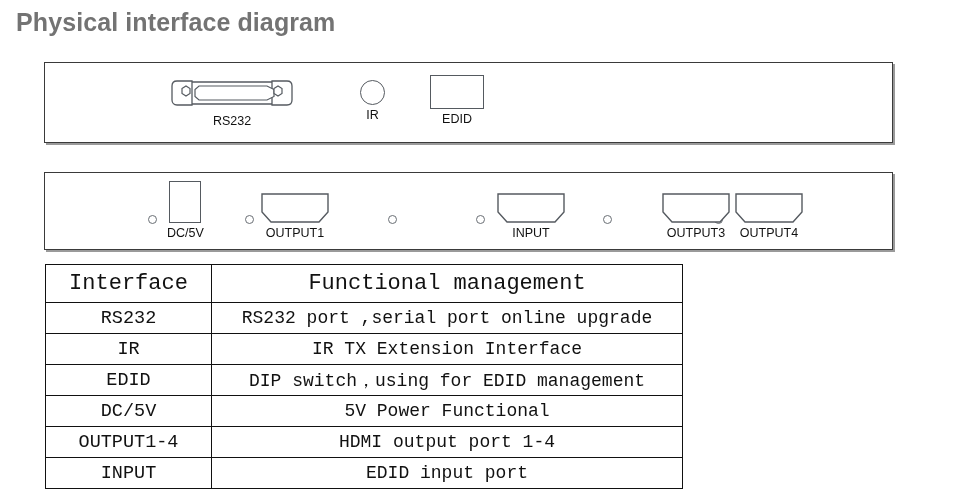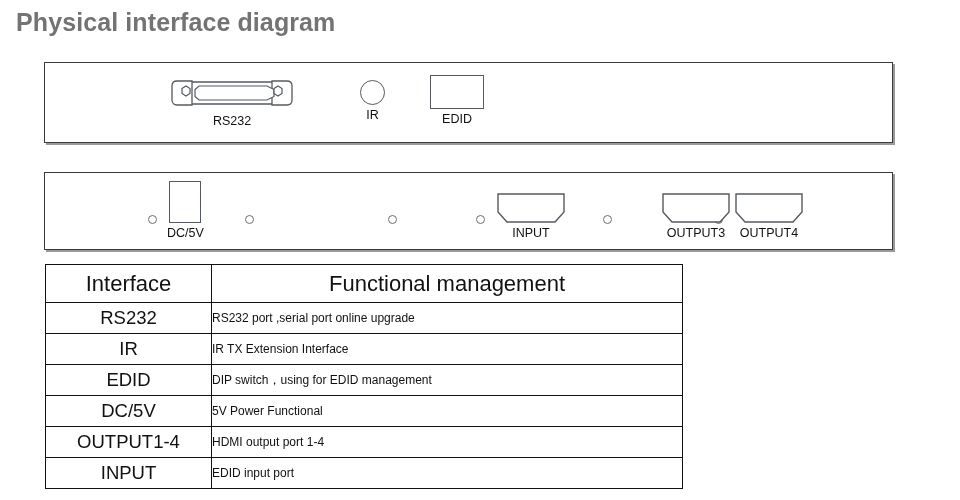--- a/index.html
+++ b/index.html
@@ -129,40 +129,41 @@
     border-collapse: collapse;
     table-layout: fixed;
     background: #ffffff;
   }
   .spec-table td, .spec-table th {
     border: 1.5px solid #111111;
     padding: 0;
     font-weight: normal;
     color: #111111;
     box-sizing: border-box;
+    font-family: Liberation Mono, monospace;
   }
   .spec-table col.c1 { width: 166px; }
   .spec-table col.c2 { width: 471px; }
 
   .hdr-cell {
     height: 38px;
     font-size: 22px;
     text-align: center;
     vertical-align: middle;
   }
   .key-cell {
     height: 31px;
     font-size: 18.5px;
     text-align: center;
     vertical-align: middle;
   }
   .val-cell {
     height: 31px;
-    font-size: 12px;
-    text-align: left;
+    font-size: 18px;
+    text-align: center;
     vertical-align: middle;
     padding-left: 13px;
   }
 </style>
 </head>
 <body>
 
 <div class="page-title">Physical interface diagram</div>
 
 <div class="panel" id="panel-front">
@@ -202,20 +203,28 @@
   <div class="screw-dot" style="left:343px; top:42px;"></div>
   <div class="screw-dot" style="left:431px; top:42px;"></div>
   <div class="screw-dot" style="left:558px; top:42px;"></div>
   <div class="screw-dot" style="left:669px; top:42px;"></div>
 
   <div class="port-group" style="left:122px; top:8px;">
     <div class="dc-rect"></div>
     <div class="port-label">DC/5V</div>
   </div>
 
+  <div class="port-group" style="left:216px; top:20px;">
+    <div class="hdmi">
+      <svg width="68" height="30" viewBox="0 0 68 30" fill="none">
+        <path d="M1 1 H67 V19 L58 29 H10 L1 19 Z" stroke="#555a60" stroke-width="1.4" fill="#ffffff"></path>
+      </svg>
+    </div>
+    <div class="port-label">OUTPUT1</div>
+  </div>
 
 
   <div class="port-group" style="left:452px; top:20px;">
     <div class="hdmi">
       <svg width="68" height="30" viewBox="0 0 68 30" fill="none">
         <path d="M1 1 H67 V19 L58 29 H10 L1 19 Z" stroke="#555a60" stroke-width="1.4" fill="#ffffff"></path>
       </svg>
     </div>
     <div class="port-label">INPUT</div>
   </div>

